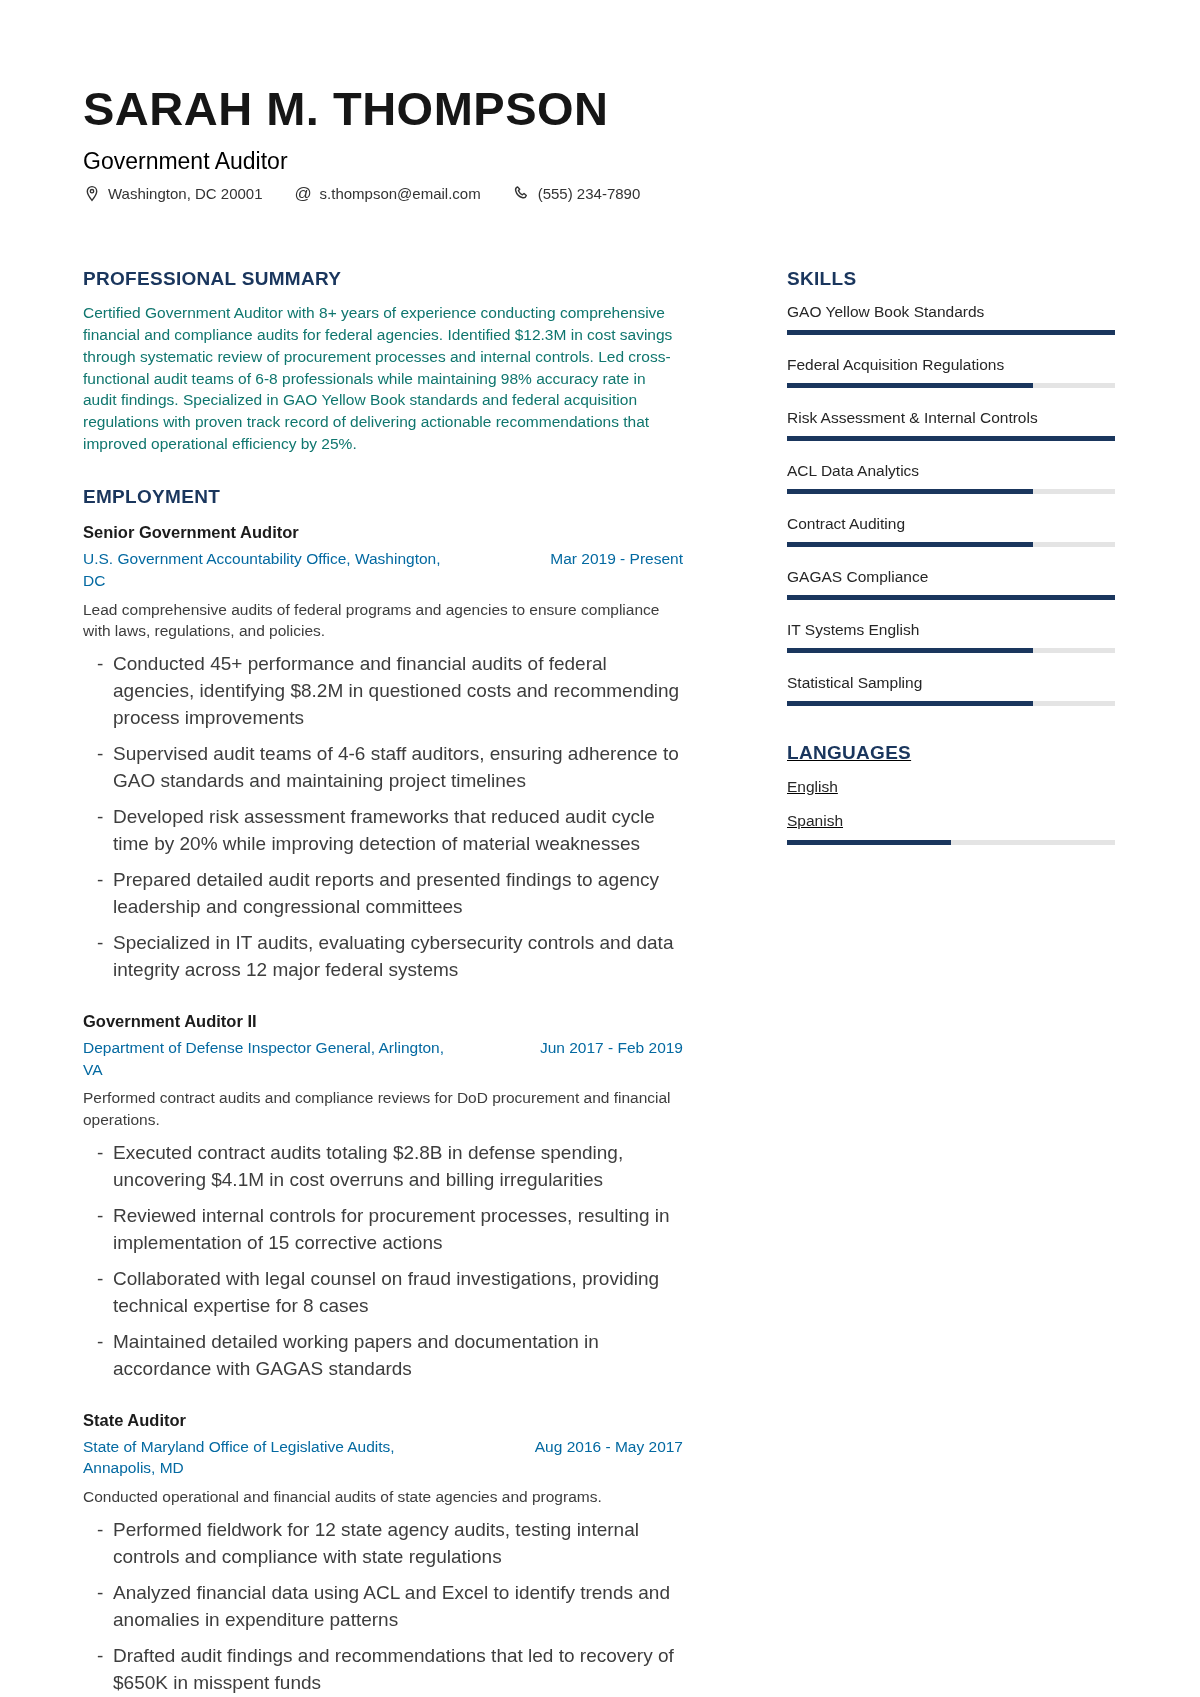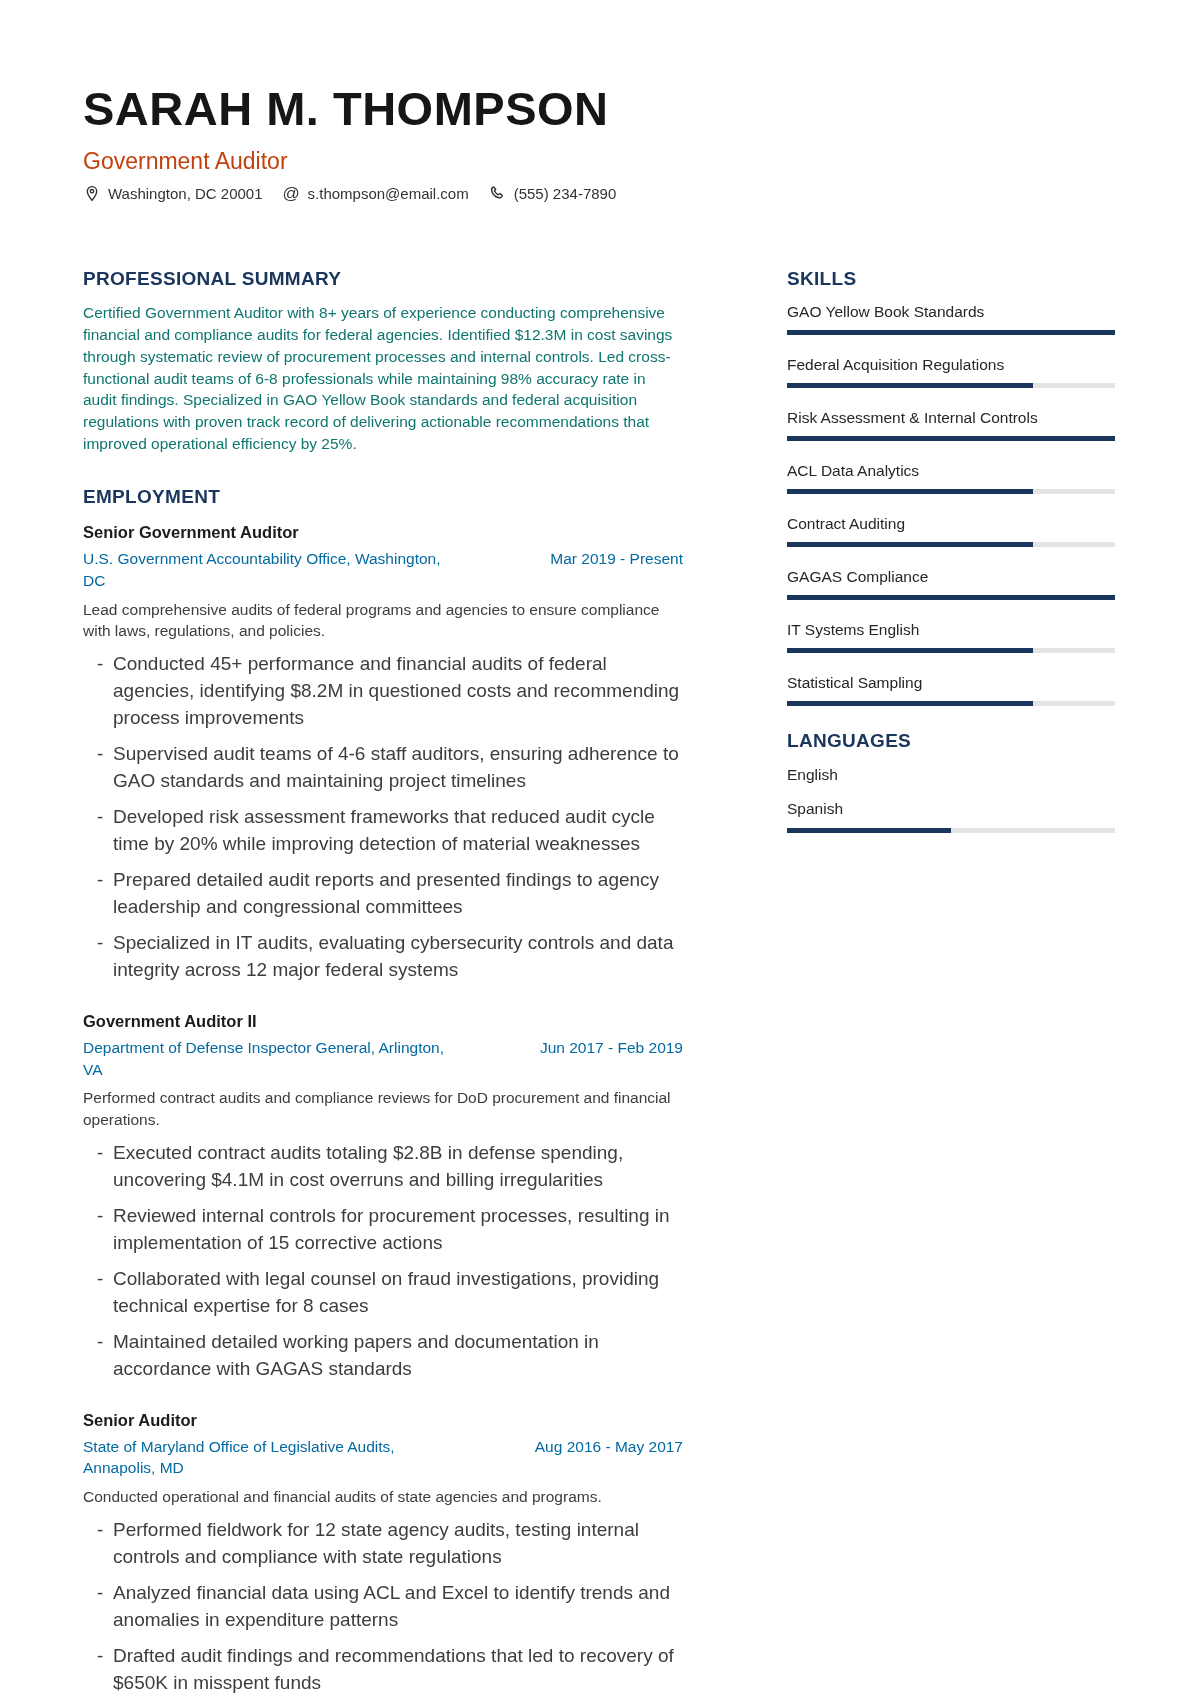--- a/index.html
+++ b/index.html
@@ -21,27 +21,27 @@
     font-size: 47px;
     line-height: 1.0;
     font-weight: 700;
     letter-spacing: 0.5px;
     color: #161616;
   }
   .subtitle {
     margin-top: 16px;
     font-size: 23px;
     line-height: 1.2;
-    color: #c2410c;
+    color: #000000;
   }
   .contact-row {
     margin-top: 9px;
     display: flex;
     align-items: center;
-    gap: 20px;
+    gap: 32px;
     font-size: 15px;
     color: #333333;
   }
   .contact-item { display: flex; align-items: center; gap: 8px; }
   .cicon { width: 17px; height: 17px; flex: 0 0 auto; display: inline-flex; align-items: center; justify-content: center; }
   .cicon svg { display: block; }
   .at-glyph { font-size: 17px; color: #333; line-height: 1; }
 
   
   .columns { display: flex; justify-content: space-between; margin-top: 66px; }
@@ -120,21 +120,21 @@
     color: #262626;
     margin-bottom: 7px;
   }
   .bar {
     width: 100%;
     height: 5px;
     background: #e4e4e4;
   }
   .bar-fill { height: 5px; background: #1a365d; }
 
-  .section-languages { margin-top: 24px; }
+  .section-languages { margin-top: 36px; text-decoration: underline; }
   .section-languages .bar-item { margin-bottom: 13px; }
   .section-languages .bar-label { margin-bottom: 8px; }
 </style>
 </head>
 <body>
 
 <div class="page">
 
   <header>
     <h1 class="name">SARAH M. THOMPSON</h1>
@@ -200,21 +200,21 @@
     <p class="job-description">Performed contract audits and compliance reviews for DoD procurement and financial operations.</p>
     <ul class="job-bullets">
                 <li>Executed contract audits totaling $2.8B in defense spending, uncovering $4.1M in cost overruns and billing irregularities</li>
                 <li>Reviewed internal controls for procurement processes, resulting in implementation of 15 corrective actions</li>
                 <li>Collaborated with legal counsel on fraud investigations, providing technical expertise for 8 cases</li>
                 <li>Maintained detailed working papers and documentation in accordance with GAGAS standards</li>
               </ul>
   </div>
 
   <div class="job">
-    <div class="job-title">Senior Auditor</div>
+    <div class="job-title">State Auditor</div>
     <div class="job-meta">
       <div class="job-company">State of Maryland Office of Legislative Audits, Annapolis, MD</div>
       <div class="job-dates">Aug 2016 - May 2017</div>
     </div>
     <p class="job-description">Conducted operational and financial audits of state agencies and programs.</p>
     <ul class="job-bullets">
                 <li>Performed fieldwork for 12 state agency audits, testing internal controls and compliance with state regulations</li>
                 <li>Analyzed financial data using ACL and Excel to identify trends and anomalies in expenditure patterns</li>
                 <li>Drafted audit findings and recommendations that led to recovery of $650K in misspent funds</li>
                 <li>Assisted in development of audit programs and testing procedures for recurring audit engagements</li>

